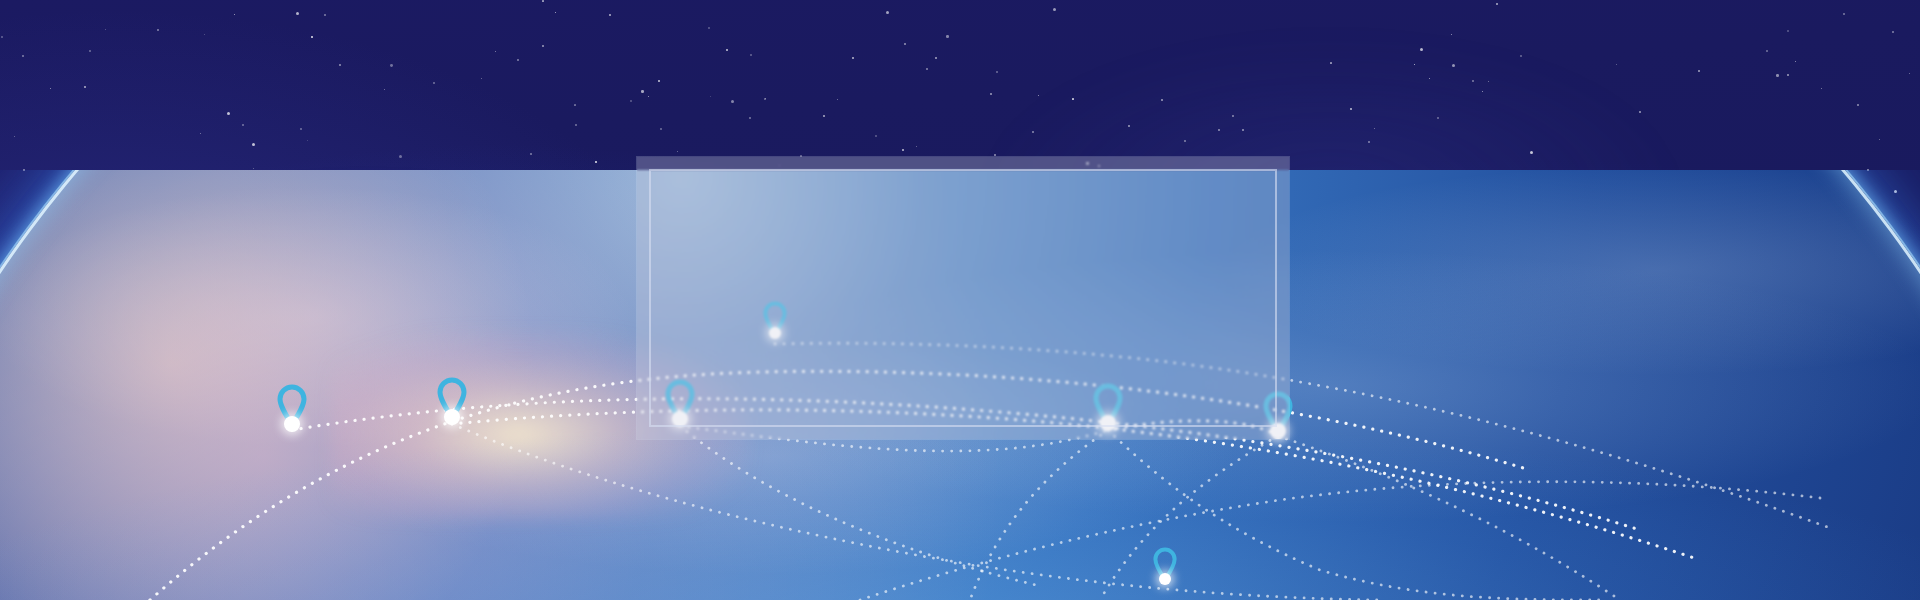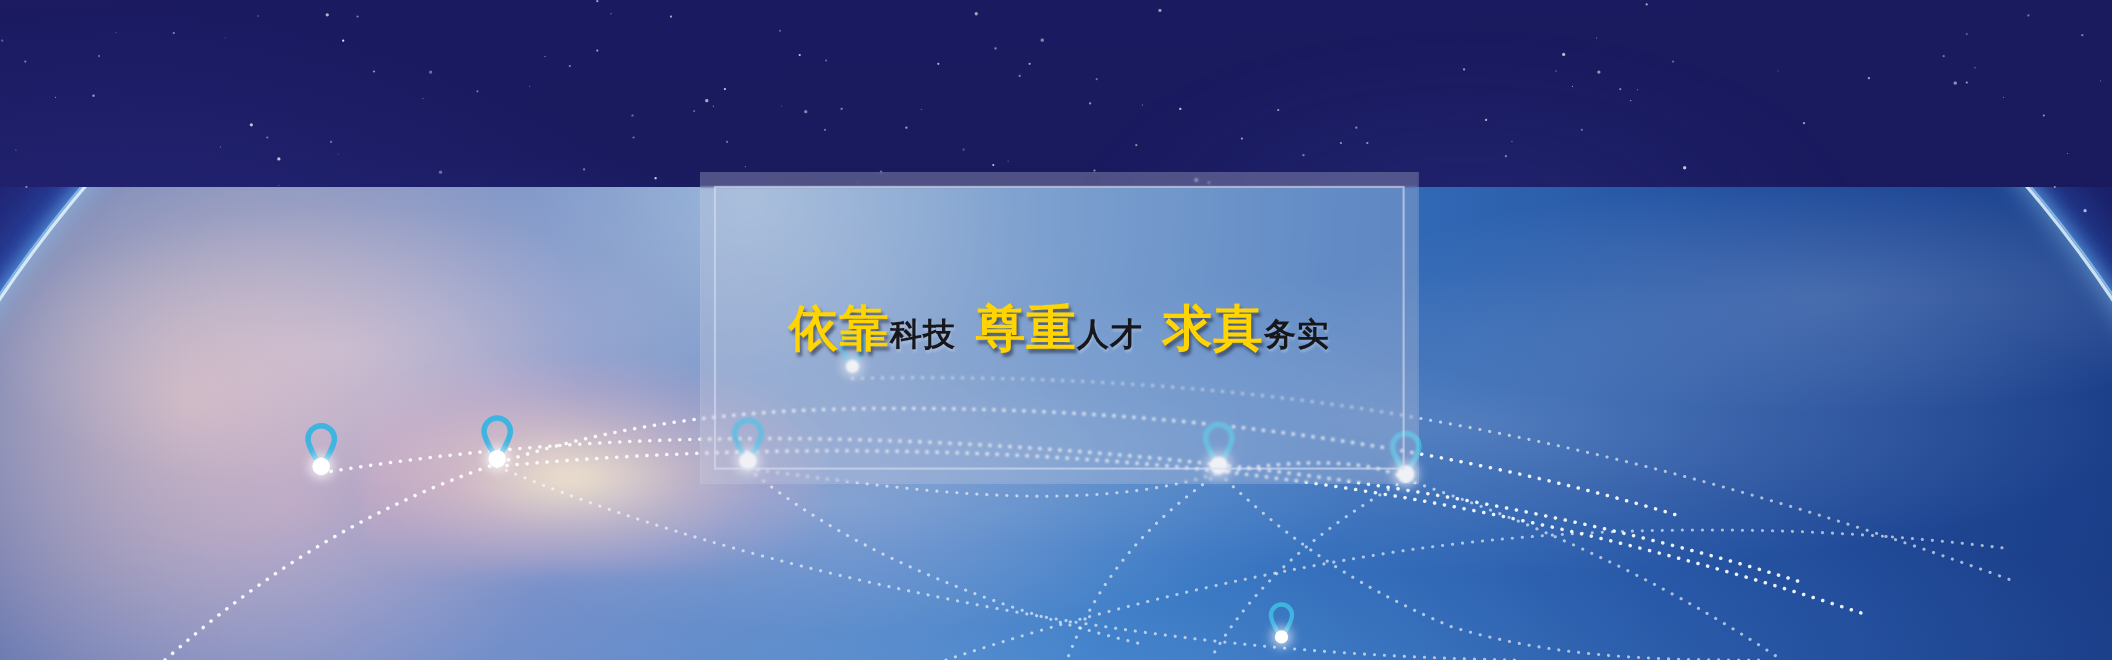--- a/index.html
+++ b/index.html
@@ -491,21 +491,18 @@
           <path d="M15 39.5 C15 39.5 3 22 3 14 A12 12 0 1 1 27 14 C27 22 15 39.5 15 39.5 Z" fill="none" stroke="#3fb4e0" stroke-width="5" stroke-linejoin="round"></path>
         </svg>
         <span class="dot"></span>
       </div>
     </div>
 
   <div class="panel">
     <div class="panel-inner"></div>
     <div class="panel-content">
 
-      <div class="headline">
-        <span class="big">依靠</span><span class="sm">科技</span><span class="gap"></span><span class="big">尊重</span><span class="sm">人才</span><span class="gap"></span><span class="big">求真</span><span class="sm">务实</span>
-      </div>
 
 
     </div>
   </div>
 
 </div>
 
 </body></html>

